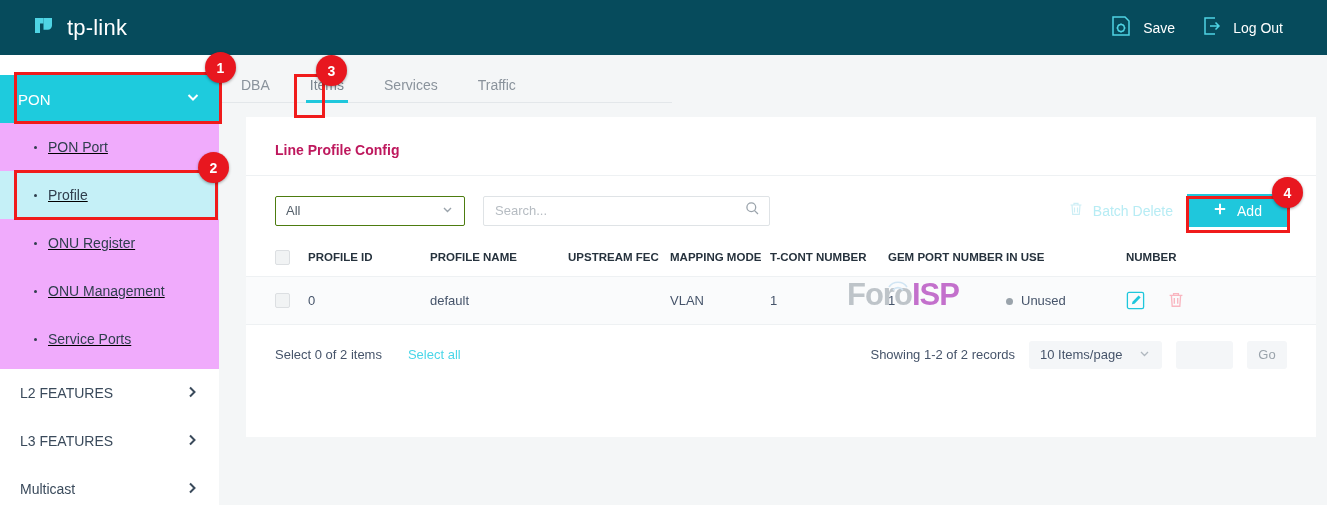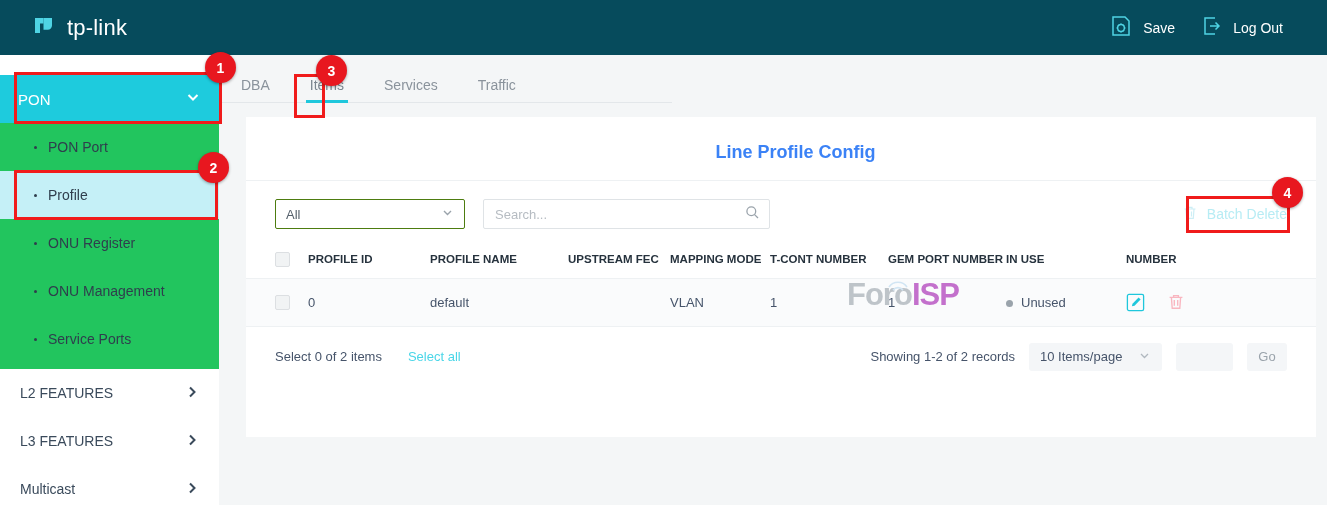--- a/index.html
+++ b/index.html
@@ -36,21 +36,21 @@
   }
   .pon-head {
     position: relative;
     height: 48px; margin: 20px 0 0 0;
     background: #1ecbdd;
     display: flex; align-items: center;
     padding: 0 18px;
   }
   .pon-head .t { color: #ffffff; font-size: 15px; }
   .pon-head .chev { margin-left: auto; }
-  .submenu { background: #22c55e; padding: 0 0 6px 0; }
+  .submenu { background: #f0abfc; padding: 0 0 6px 0; text-decoration: underline; }
   .sub-item {
     height: 48px; display: flex; align-items: center;
     padding-left: 34px; font-size: 14px; color: #2f3e4d;
     cursor: pointer; position: relative;
   }
   .sub-item .dot {
     width: 3px; height: 3px; border-radius: 50%;
     background: #2f3e4d; margin-right: 11px;
   }
   .sub-item.active { background: #c5f0f7; color: #2f3e4d; }
@@ -81,23 +81,22 @@
   .tab.active::after {
     content: ""; position: absolute; left: 10px; right: 10px; bottom: -1px;
     height: 3px; background: #1fc7dc;
   }
   .card {
     position: absolute; left: 27px; top: 62px;
     width: 1070px; height: 320px;
     background: #ffffff;
   }
   .card-title {
-    font-size: 18px; font-weight: bold; color: #3b82f6;
+    font-size: 14px; font-weight: bold; color: #be185d;
     padding: 25px 0 0 29px;
-    text-align: center;
   }
   .card-sep { margin: 17px 0 0 0; height: 1px; background: #eef1f3; }
 
   
   .toolbar {
     display: flex; align-items: center;
     padding: 18px 29px 0 29px; position: relative;
   }
   .sel-all {
     width: 190px; height: 30px; border: 1px solid #4d7c0f;
@@ -336,20 +335,28 @@
       <div class="tb-actions">
         <div class="batch-del">
           <span>
             <svg width="16" height="16" viewBox="0 0 16 16" fill="none" stroke="#cdeef5" stroke-width="1.2">
               <path d="M2.5 4h11M6 4V2.4h4V4M4 4l.7 9.3h6.6L12 4"></path>
               <path d="M6.5 6.4v5M9.5 6.4v5"></path>
             </svg>
           </span>
           <span>Batch Delete</span>
         </div>
+        <button class="add-btn">
+          <span>
+            <svg width="16" height="16" viewBox="0 0 16 16" fill="none" stroke="#ffffff" stroke-width="2">
+              <path d="M8 2.8v10.4M2.8 8h10.4"></path>
+            </svg>
+          </span>
+          <span>Add</span>
+        </button>
       </div>
     </div>
 
     <table class="grid">
       <thead>
         <tr>
           <th class="col-cb">
             <span class="cb"></span>
           </th>
           <th class="col-id">PROFILE ID</th>

